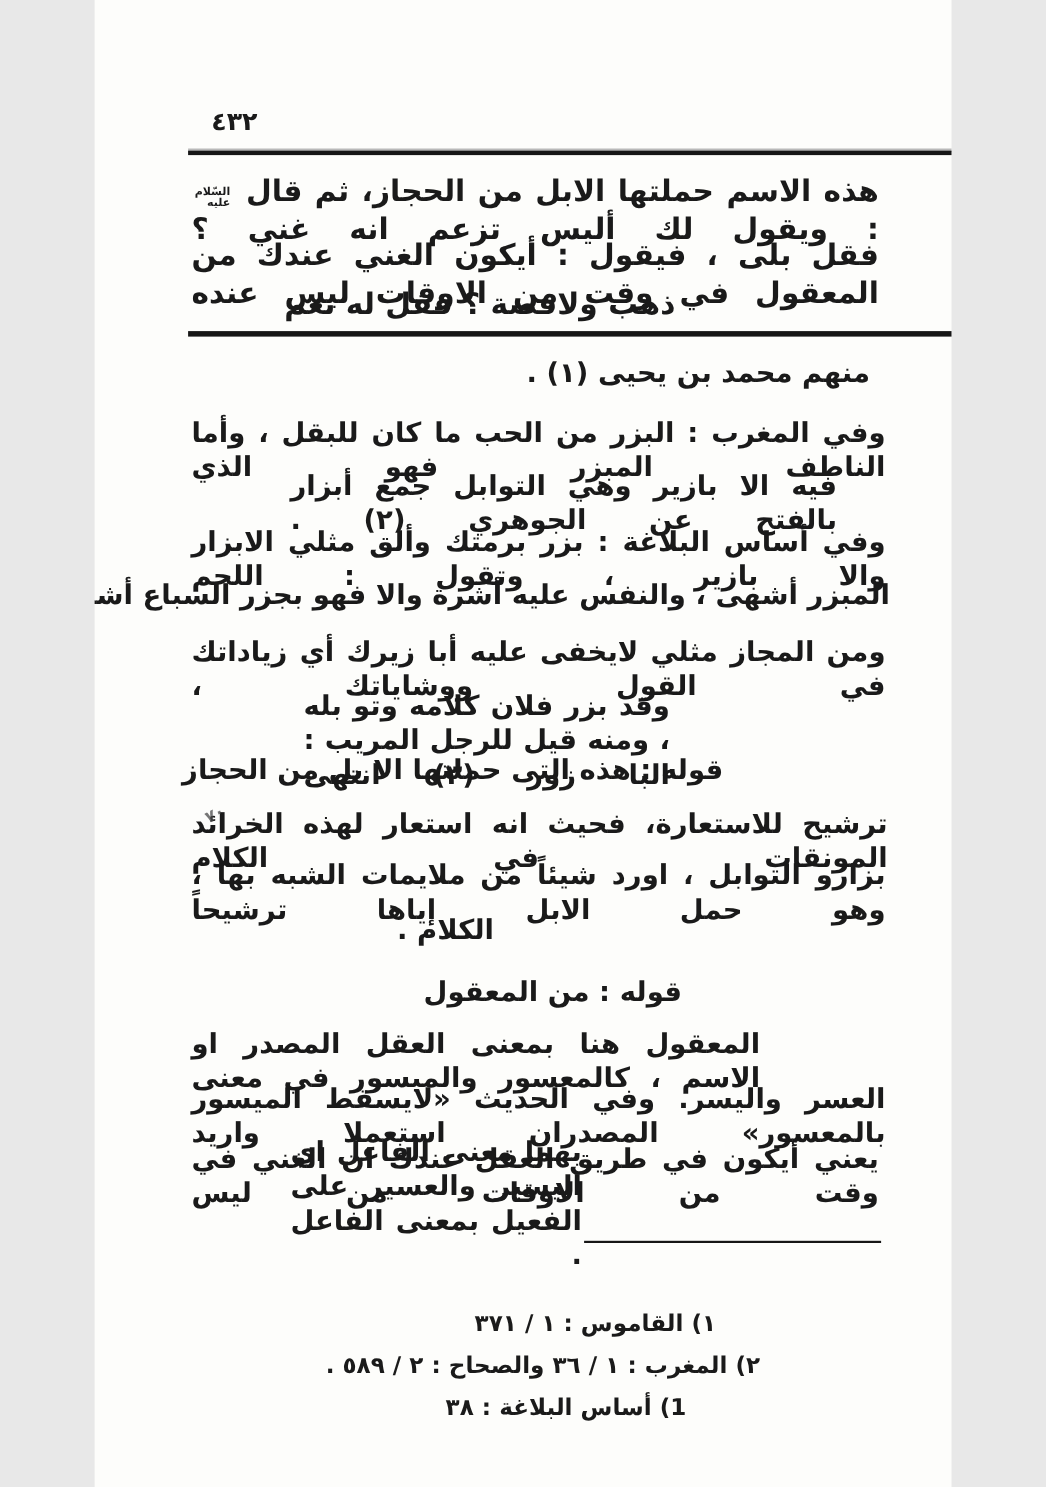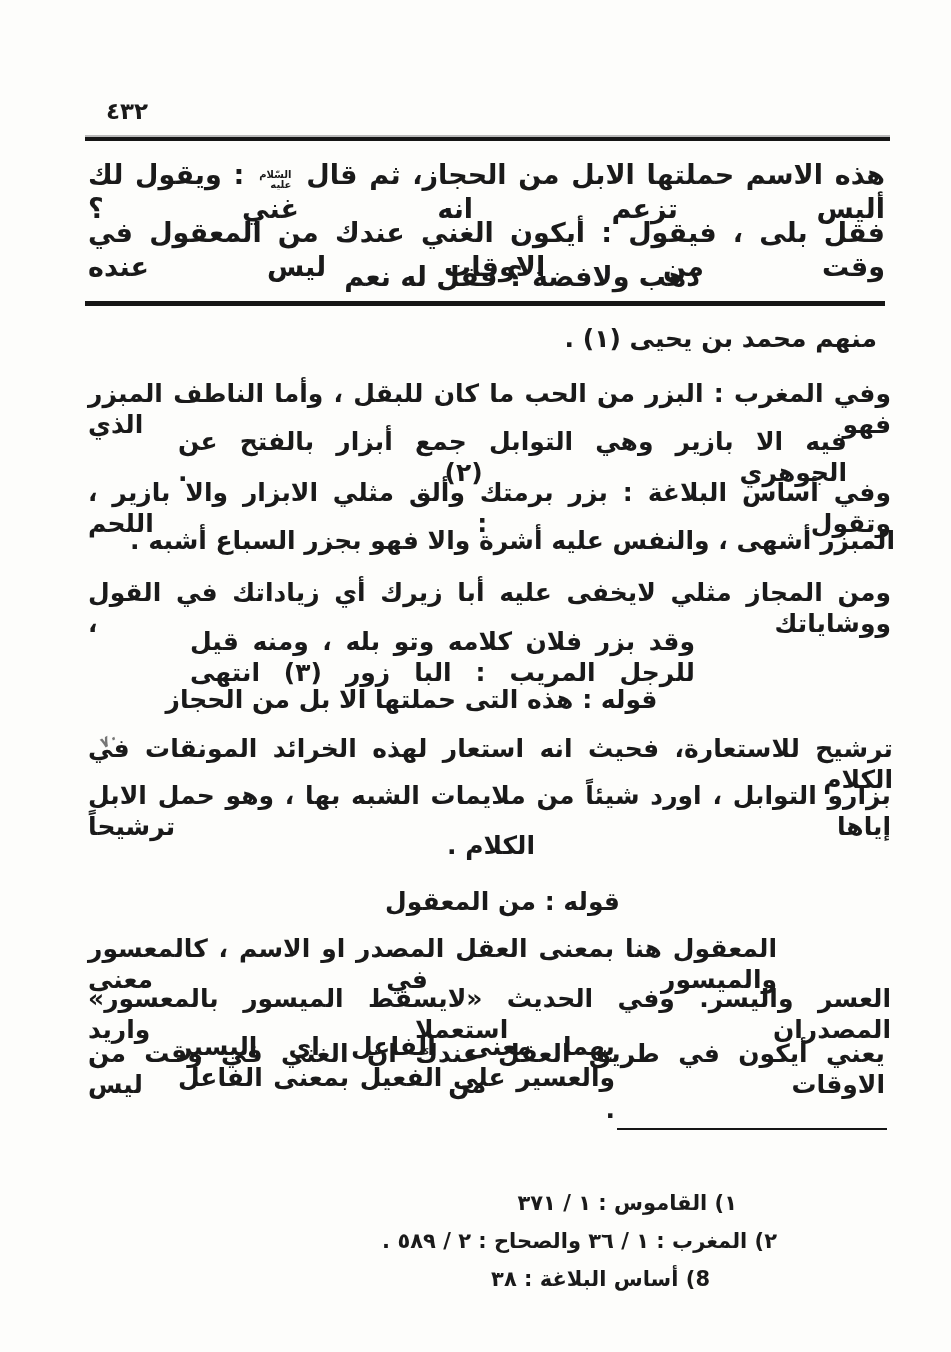--- a/index.html
+++ b/index.html
@@ -1,18 +1,18 @@
 <!DOCTYPE html>
 <html lang="ar"><head>
 <meta charset="utf-8">
 <style>
   html,body{margin:0;padding:0;background:#e8e8e8;}
   #page{
     position:relative;
-    width:951px;height:1352px;
+    width:779px;height:1352px;
     margin:0 auto;
     background:#fdfdfb;
     overflow:hidden;
     font-family:"DejaVu Sans", sans-serif;
     color:#1a1a1a;
   }
   .line{
     position:absolute;
     direction:rtl;
     unicode-bidi:plaintext;
@@ -94,15 +94,15 @@
 
   <div class="line comm just" style="top:933px;left:88px;right:174px;">المعقول هنا بمعنى العقل المصدر او الاسم ، كالمعسور والميسور في معنى</div>
   <div class="line comm just" style="top:983px;left:88px;right:60px;">العسر واليسر. وفي الحديث «لايسقط الميسور بالمعسور» المصدران استعملا واريد</div>
   <div class="line comm just" style="top:1031px;left:178px;right:336px;">بهما معنى الفاعل اي اليسير والعسير على الفعيل بمعنى الفاعل .</div>
 
   <div class="line comm just" style="top:1038px;left:88px;right:66px;">يعني أيكون في طريق العقل عندك ان الغني في وقت من الاوقات من ليس</div>
 
   <div class="rule" style="top:1128px;right:64px;width:270px;height:2px;"></div>
   <div class="line fn" style="top:1143px;right:214px;">١) القاموس : ١ / ٣٧١</div>
   <div class="line fn" style="top:1181px;right:174px;">٢) المغرب : ١ / ٣٦ والصحاح : ٢ / ٥٨٩ .</div>
-  <div class="line fn" style="top:1219px;right:241px;">8) أساس البلاغة : ٣٨</div>
+  <div class="line fn" style="top:1219px;right:241px;">1) أساس البلاغة : ٣٨</div>
 
 </div>
 
 </body></html>

